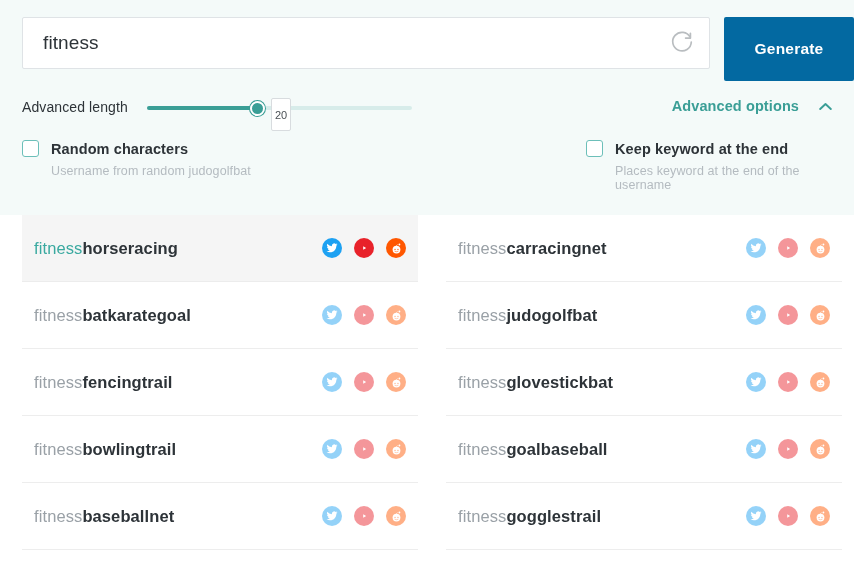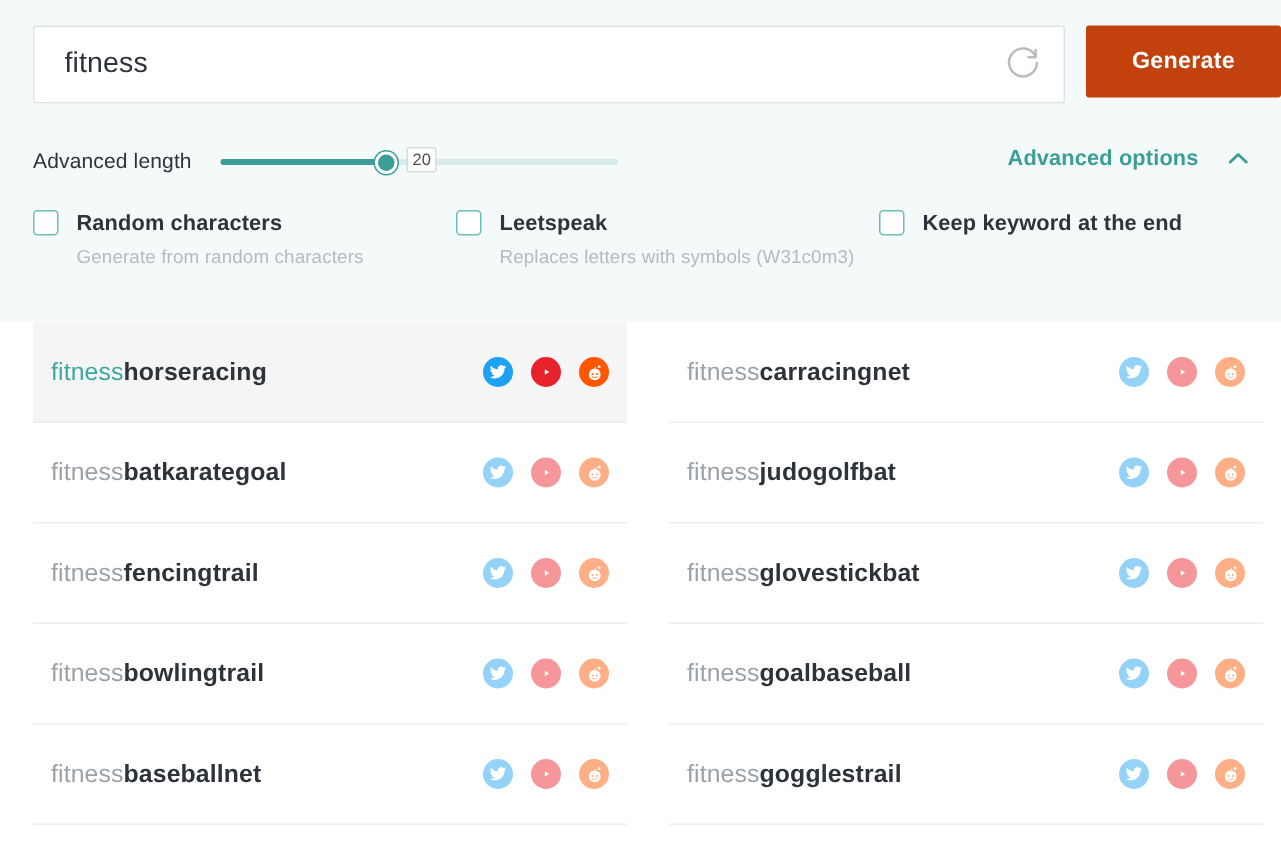--- a/index.html
+++ b/index.html
@@ -28,22 +28,22 @@
   .search-input {
     flex:1; border:none; outline:none; background:transparent;
     font-family:"Liberation Sans", sans-serif;
     font-size:19px; color:#2d3338; padding-left:20px; letter-spacing:.1px;
   }
   .refresh-btn {
     width:54px; height:52px; display:flex; align-items:center; justify-content:center;
     background:transparent; border:none; cursor:pointer;
   }
   .gen-btn {
-    position:absolute; left:702px; top:0; width:130px; height:48px;
-    background:#c2410c; color:#fff; border:none; border-radius:2px;
+    position:absolute; left:702px; top:0; width:130px; height:64px;
+    background:#0369a1; color:#fff; border:none; border-radius:2px;
     font-family:"Liberation Sans", sans-serif;
     font-size:15.5px; font-weight:bold; letter-spacing:.2px; cursor:pointer;
   }
 
   
   .opt-row { position:absolute; left:22px; top:92px; width:810px; height:32px; }
   .slider-label {
     position:absolute; left:0; top:7px;
     font-size:14px; color:#2d3338; letter-spacing:.1px;
   }
@@ -55,21 +55,21 @@
   .track-fill {
     position:absolute; left:0; top:14px; width:110px; height:4px;
     background:#3a9e96; border-radius:2px;
   }
   .thumb {
     position:absolute; left:103px; top:9px; width:15px; height:15px;
     background:#3a9e96; border:2px solid #fff; border-radius:50%;
     box-shadow:0 0 0 1px #3a9e96; cursor:pointer;
   }
   .bubble {
-    position:absolute; left:124px; top:6px; min-width:20px; height:17px;
+    position:absolute; left:124px; top:6px; min-width:20px; height:33px;
     background:#fff; border:1px solid #d8dcdf; border-radius:2px;
     font-size:11px; color:#4a5055; display:flex; align-items:center;
     justify-content:center; padding:0 3px;
   }
 
   .category {
     position:absolute; left:393px; top:-3px; width:258px; height:36px;
     background:#fff; border:1px solid #e0e4e7; border-radius:18px;
     display:flex; align-items:center; cursor:pointer;
   }
@@ -178,36 +178,30 @@
         </div>
       </div>
 
       <div class="chk-row">
 
         <div class="chk-col c1">
           <div class="chk-head">
             <div class="chkbox"></div>
             <div class="chk-label">Random characters</div>
           </div>
-          <div class="chk-desc">Generate from random characters</div>
-        </div>
-
-        <div class="chk-col c2">
-          <div class="chk-head">
-            <div class="chkbox"></div>
-            <div class="chk-label">Leetspeak</div>
-          </div>
-          <div class="chk-desc">Replaces letters with symbols (W31c0m3)</div>
-        </div>
+          <div class="chk-desc">Username from random judogolfbat</div>
+        </div>
+
 
         <div class="chk-col c3">
           <div class="chk-head">
             <div class="chkbox"></div>
             <div class="chk-label">Keep keyword at the end</div>
           </div>
+          <div class="chk-desc">Places keyword at the end of the username</div>
         </div>
 
       </div>
     </div>
   </div>
 
   <div class="results">
     <div class="results-clip">
       <div class="col left" id="col-left">
           <div class="row highlight">

